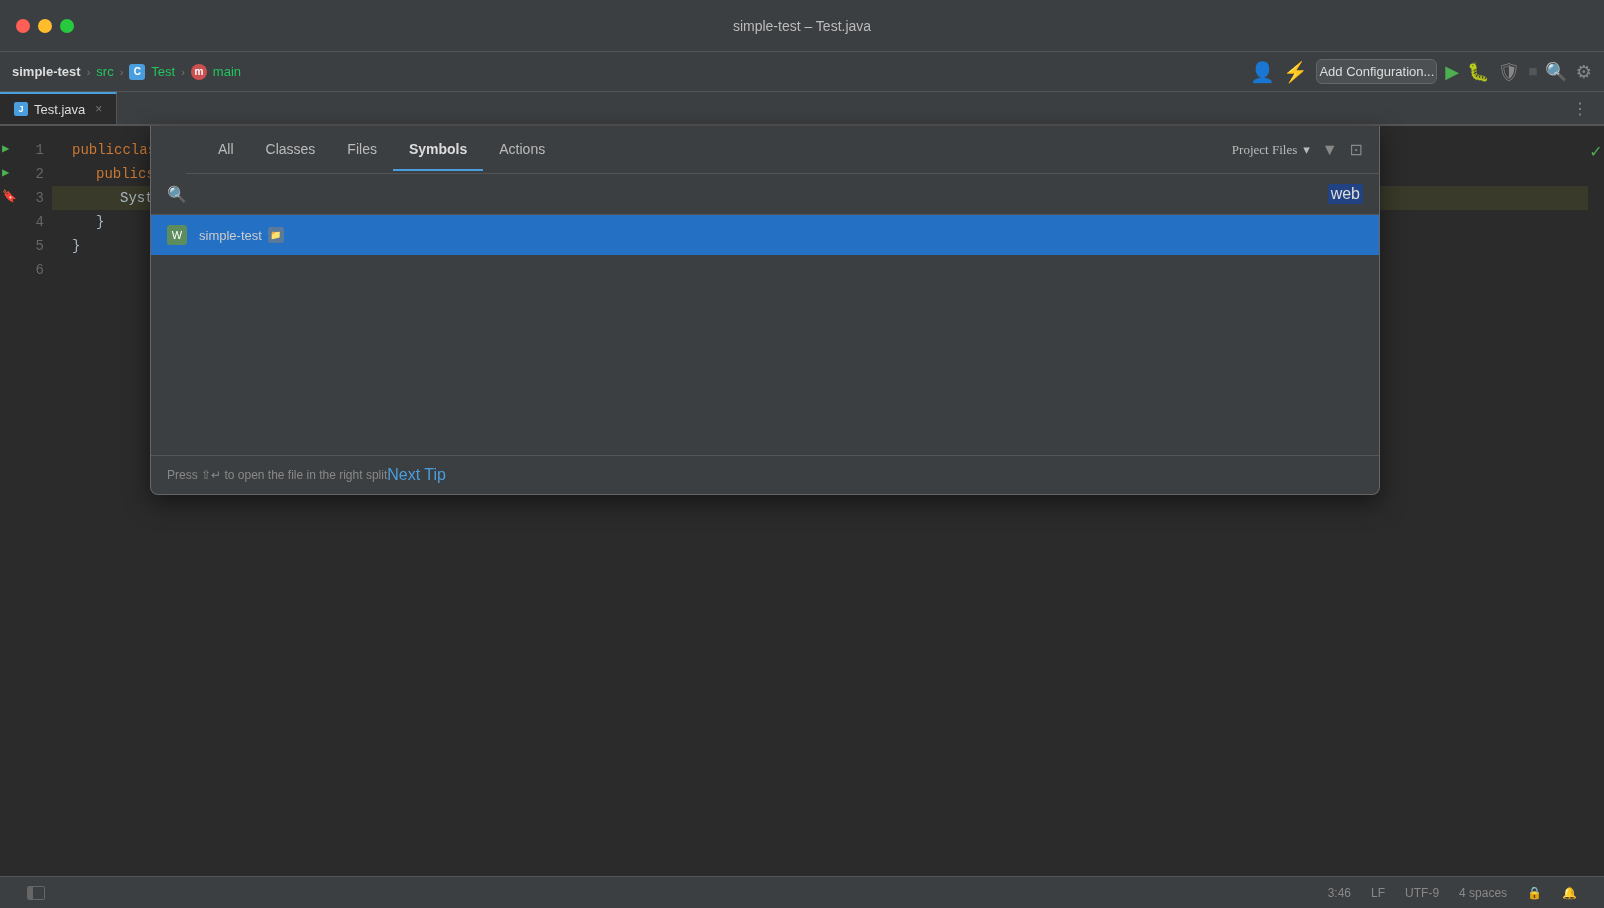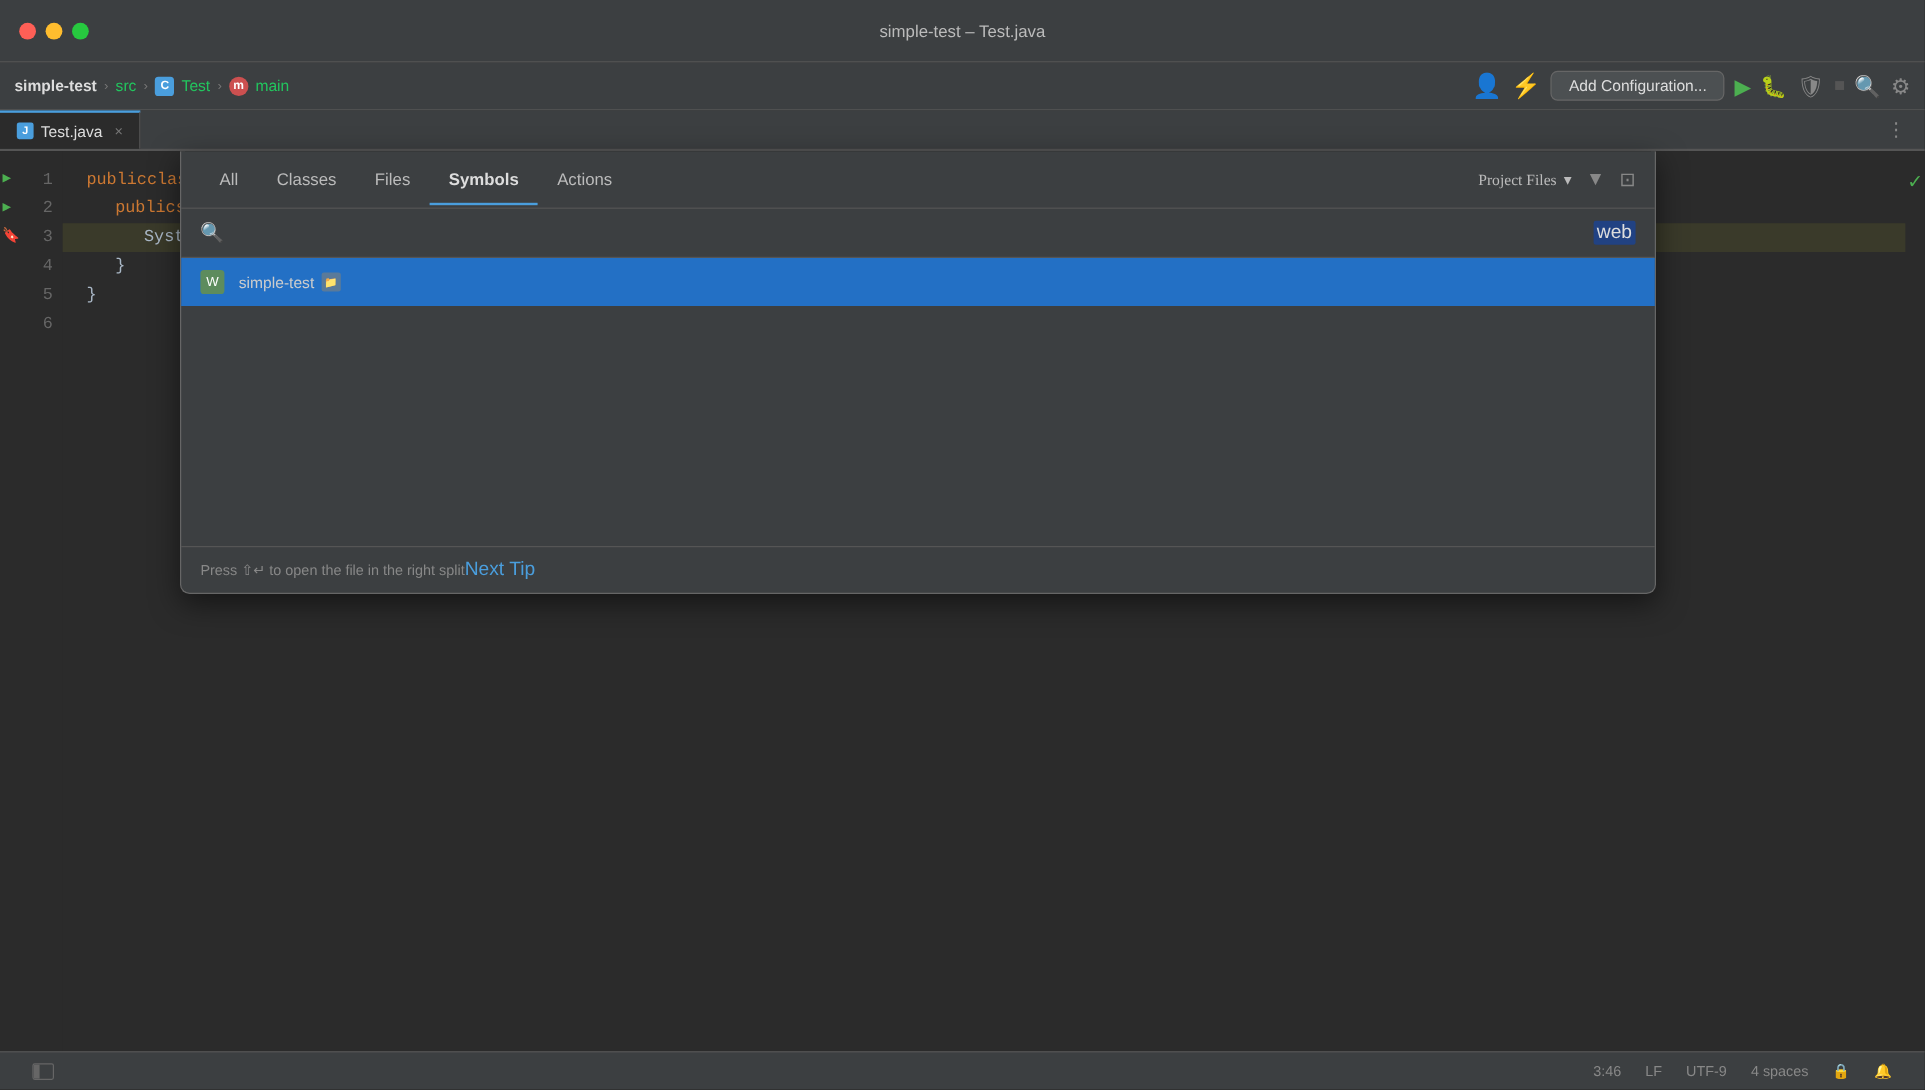--- a/index.html
+++ b/index.html
@@ -74,21 +74,21 @@
     .breadcrumb-right {
       margin-left: auto;
       display: flex;
       align-items: center;
       gap: 8px;
     }
     .add-config-btn {
       background: #4c5052;
       border: 1px solid #666;
       border-radius: 6px;
-      padding: 4px 14px;
+      padding: 4px 2px;
       color: #ddd;
       font-size: 13px;
       cursor: pointer;
     }
     .toolbar-icon {
       color: #888;
       font-size: 18px;
       cursor: pointer;
     }
     .toolbar-icon.green { color: #4caf50; }
@@ -225,20 +225,21 @@
       border-radius: 0 0 8px 8px;
       box-shadow: 0 8px 24px rgba(0,0,0,0.5);
       z-index: 100;
     }
     .search-tabs {
       display: flex;
       align-items: center;
       padding: 0 16px;
       border-bottom: 1px solid #555;
       height: 48px;
+      margin-left: 35px;
     }
     .search-tab {
       padding: 12px 16px;
       font-size: 14px;
       color: #bbb;
       cursor: pointer;
       border-bottom: 2px solid transparent;
       margin-bottom: -1px;
     }
     .search-tab.active {

